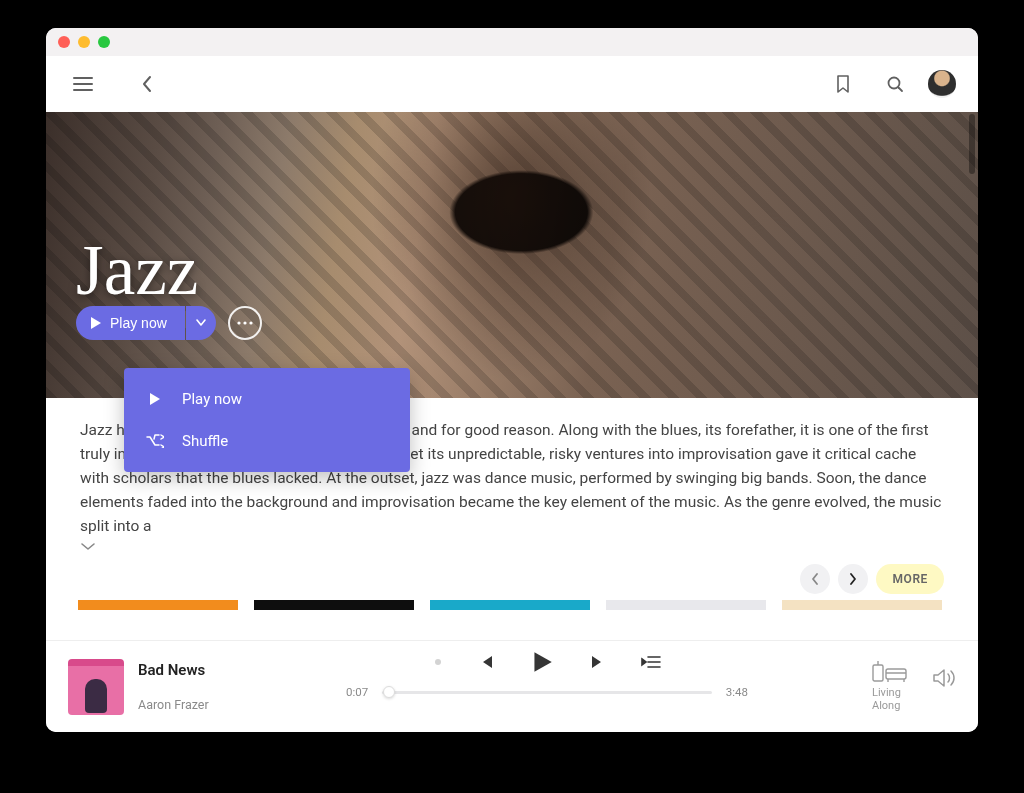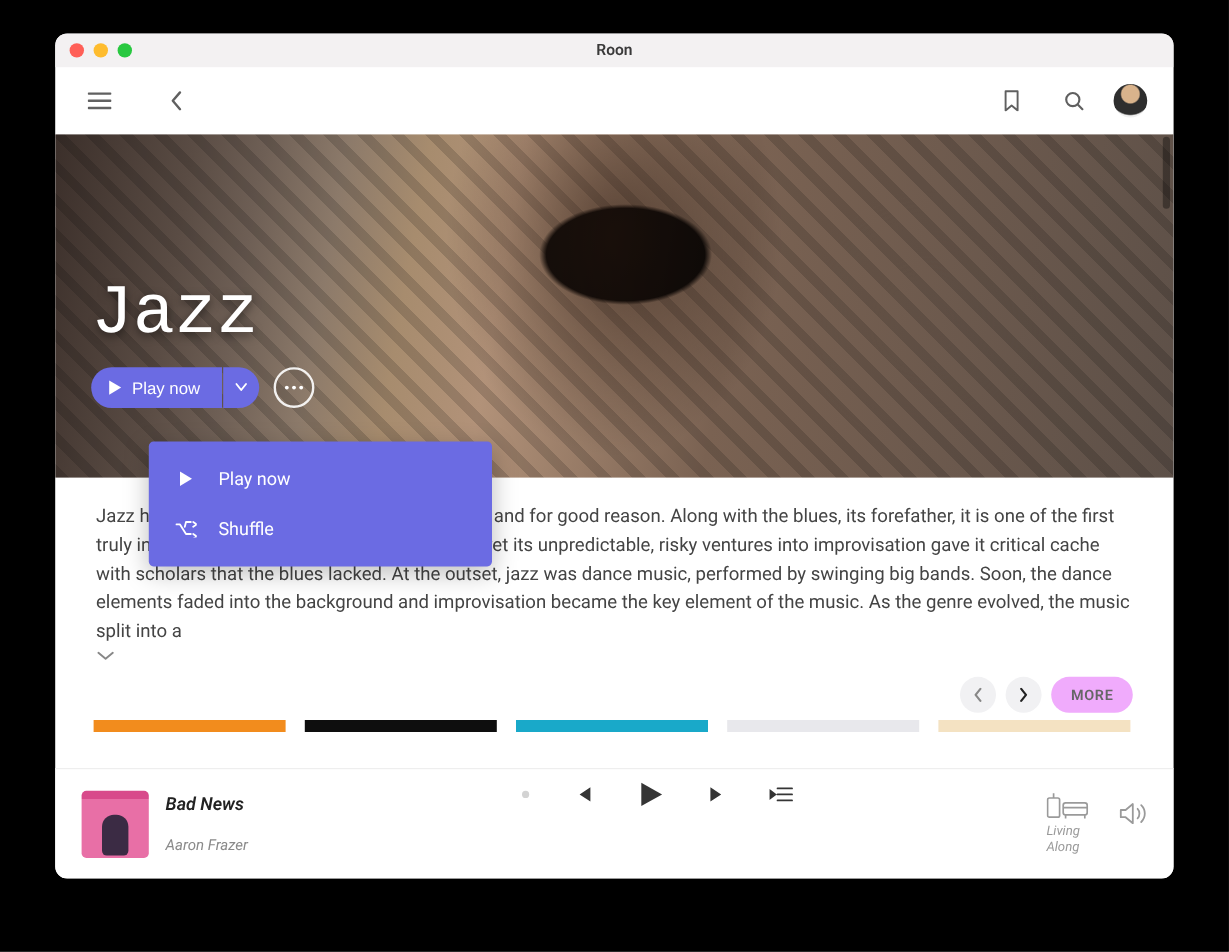--- a/index.html
+++ b/index.html
@@ -58,22 +58,22 @@
     content:""; position:absolute; inset:0;
     background:
       radial-gradient(ellipse 200px 260px at 50% 30%, rgba(60,40,30,.55), transparent 70%),
       radial-gradient(ellipse 120px 70px at 51% 35%, #111 0 55%, transparent 60%),
       radial-gradient(circle 160px at 78% 55%, rgba(255,255,255,.12), transparent 70%),
       repeating-linear-gradient(45deg, rgba(0,0,0,.15) 0 8px, transparent 8px 20px);
     mix-blend-mode: multiply;
   }
   .hero-title {
     position:absolute; left:30px; top:118px;
-    color:#fff; font-family: Liberation Mono, monospace;
-    font-size:58px; font-weight:500;
+    color:#fff; font-family: Liberation Serif, serif;
+    font-size:71px; font-weight:500;
     text-shadow: 0 2px 8px rgba(0,0,0,.5);
   }
 
   .hero-actions { position:absolute; left:30px; top:194px; display:flex; gap:8px; align-items:center; }
   .btn-play {
     height:34px; background:#6b6be3; color:#fff; border:none;
     border-radius:17px 0 0 17px; padding:0 18px 0 14px;
     display:flex; align-items:center; gap:8px; font-size:14px; font-weight:500;
     cursor:pointer;
   }
@@ -114,31 +114,31 @@
   }
   .expand-caret { text-align:center; color:#777; margin-top:4px; }
 
   
   .section-row {
     display:flex; align-items:center; justify-content:flex-end;
     padding: 6px 34px 6px 34px; gap:8px;
   }
   .nav-pill { width:30px; height:30px; border-radius:50%; background:#f1f1f3; display:flex; align-items:center; justify-content:center; color:#888; }
   .nav-pill.active { color:#222; }
-  .more-pill { height:30px; padding:0 16px; border-radius:15px; background:#f0abfc; color:#666; font-size:12px; letter-spacing:.05em; font-weight:600; display:flex; align-items:center; }
+  .more-pill { height:30px; padding:0 16px; border-radius:15px; background:#fef9c3; color:#666; font-size:12px; letter-spacing:.05em; font-weight:600; display:flex; align-items:center; }
 
   .album-strip { display:flex; gap:16px; padding:0 32px; overflow:hidden; }
   .album { width:160px; height:10px; }
   .a1{background:#f28c1d;} .a2{background:#0e0e0e;} .a3{background:#19a9c9;} .a4{background:#e8e8ec;} .a5{background:#f4e2c2;}
 
   
   .player {
     position:absolute; left:0; right:0; bottom:0; height:92px;
     background:#fff; border-top:1px solid #eee;
-    display:flex; align-items:center; padding:0 22px;font-style:italic;
+    display:flex; align-items:center; padding:0 22px;
   }
   .now-art {
     width:56px; height:56px; border-radius:4px; flex:0 0 auto;
     background: linear-gradient(180deg,#d84a8b 0 12%, #e86fa6 12% 100%);
     position:relative; overflow:hidden;
   }
   .now-art::after{content:"";position:absolute;left:50%;bottom:2px;width:22px;height:34px;background:#3b2b44;border-radius:10px 10px 4px 4px;transform:translateX(-50%);}
   .now-meta { margin-left:14px; }
   .now-title { font-size:15px; font-weight:600; color:#222; }
   .now-artist { font-size:12.5px; color:#8a8a8a; margin-top:18px; }
@@ -161,21 +161,20 @@
 <body>
 
 <div class="window">
 
   <div class="titlebar">
     <div class="traffic">
       <div class="dot red"></div>
       <div class="dot yellow"></div>
       <div class="dot green"></div>
     </div>
-    <div class="title">Roon</div>
   </div>
 
   <div class="toolbar">
     <div class="icon-btn">
       <svg width="20" height="16" viewBox="0 0 20 16">
           <path d="M1 2h18M1 8h18M1 14h18" stroke="currentColor" stroke-width="2" stroke-linecap="round"></path>
         </svg>
     </div>
     <div class="icon-btn" style="margin-left:34px">
       <svg width="12" height="18" viewBox="0 0 12 18">
@@ -301,20 +300,27 @@
         <span>
           <svg width="18" height="18" viewBox="0 0 18 18">
               <path d="M14 3v12M3 3v12l9-6z" fill="currentColor"></path>
             </svg>
         </span>
         <span>
           <svg width="20" height="14" viewBox="0 0 20 14">
               <path d="M7 2h12M7 7h12M7 12h12M1 4l4 3-4 3z" stroke="currentColor" stroke-width="1.6" fill="currentColor" stroke-linecap="round"></path>
             </svg>
         </span>
+      </div>
+      <div class="progress-row">
+        <span>0:07</span>
+        <div class="progress">
+          <div class="thumb"></div>
+        </div>
+        <span>3:48</span>
       </div>
     </div>
 
     <div class="zone">
       <svg width="36" height="24" viewBox="0 0 36 24">
         <rect x="1" y="6" width="10" height="16" rx="1.5" stroke="#9a9a9a" stroke-width="1.4" fill="none"></rect>
         <path d="M6 2v4" stroke="#9a9a9a" stroke-width="1.4"></path>
         <rect x="14" y="10" width="20" height="10" rx="2" stroke="#9a9a9a" stroke-width="1.4" fill="none"></rect>
         <path d="M16 20v3m16-3v3" stroke="#9a9a9a" stroke-width="1.4"></path>
         <path d="M14 14h20" stroke="#9a9a9a" stroke-width="1.4"></path>

